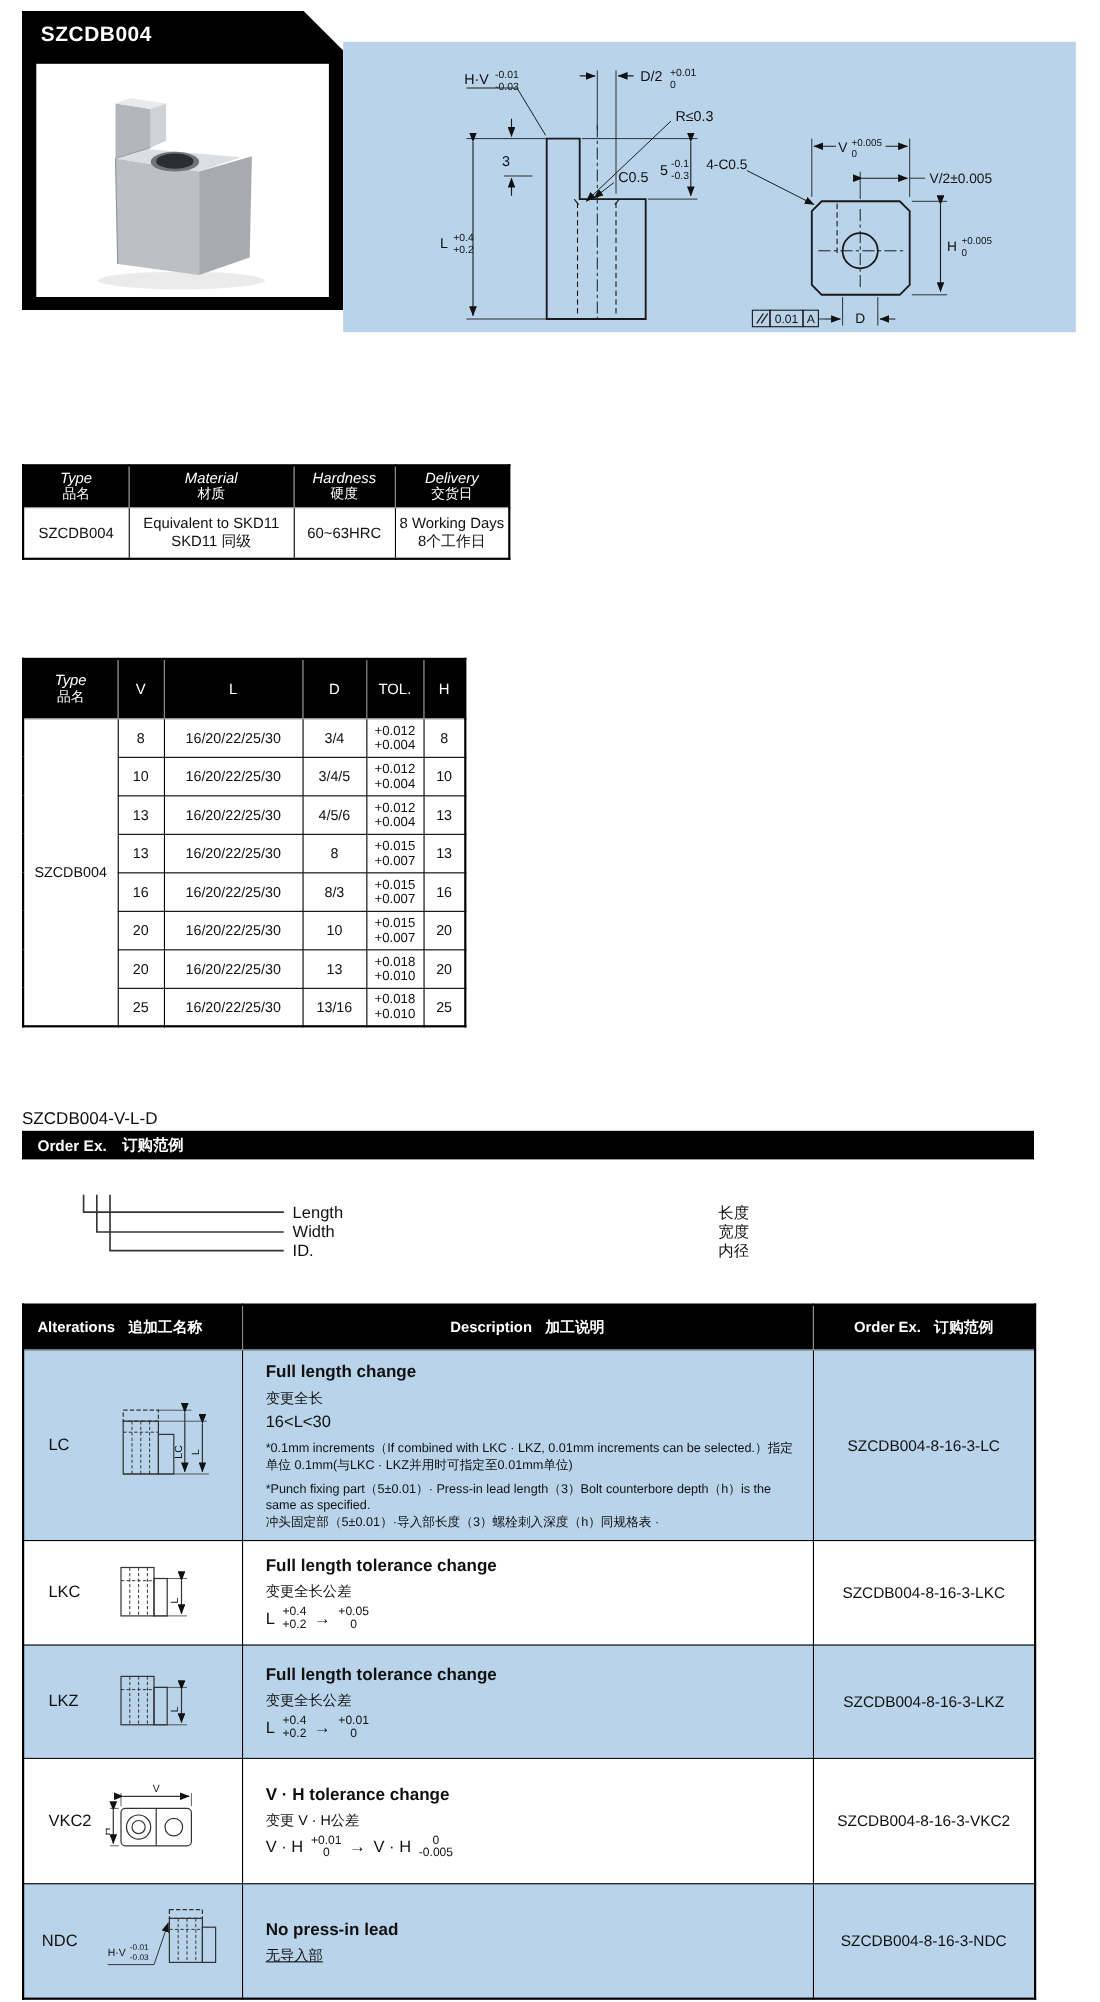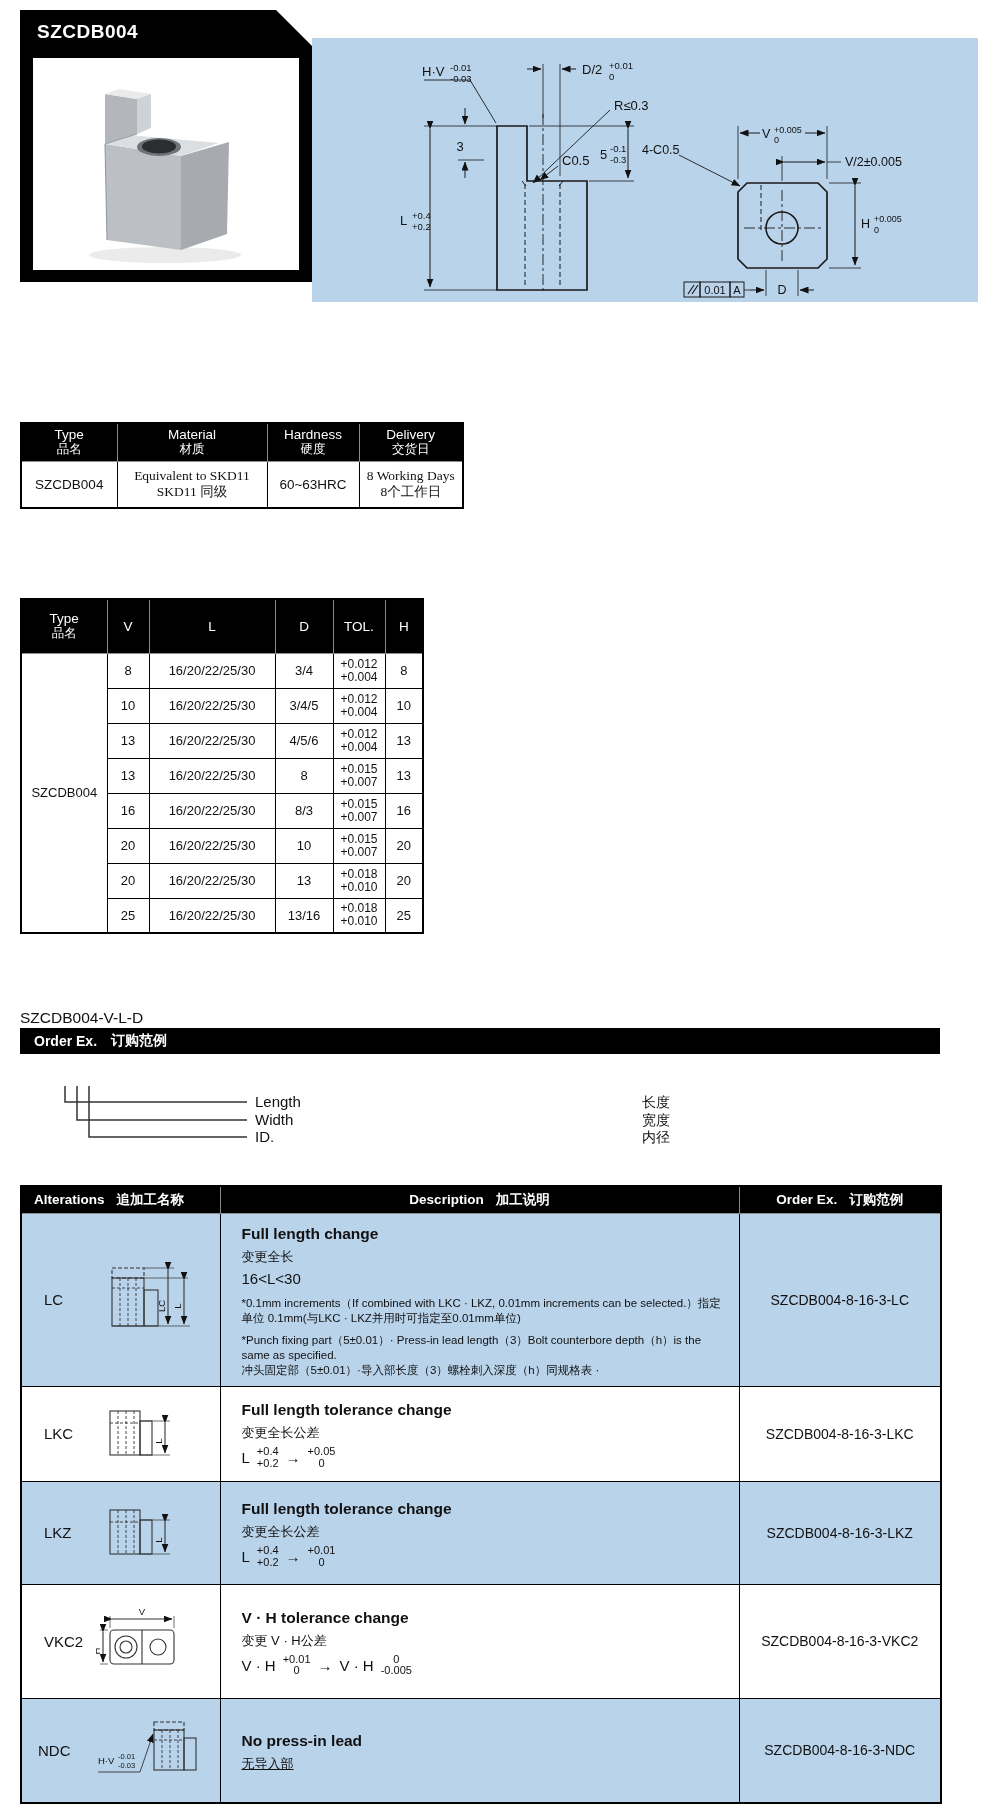--- a/index.html
+++ b/index.html
@@ -26,31 +26,31 @@
     left:312px; top:38px; width:666px; height:264px; background:#b9d3ea;
   }
   #drawing-panel svg { display:block; }
 
   
   table { border-collapse:collapse; table-layout:fixed; }
   .blackhead th {
     background:#000; color:#fff; font-weight:normal; text-align:center; vertical-align:middle;
     border:1px solid #8a8a8a;
   }
-  .h-en { font-size:13.5px; line-height:16px; }
+  .h-en { font-size:13.5px; line-height:16px;font-style:italic; }
   .h-zh { font-size:12.5px; line-height:15px;font-family:Liberation Mono, monospace; }
 
   
   #spec-table { left:20px; top:422px; }
   #spec-table table { width:442px; border:2px solid #000; }
   #spec-table th { height:38px; }
   #spec-table td {
     border:1px solid #000; height:47px; text-align:center; vertical-align:middle; font-size:13.5px;
   }
-  .cell-2line div { line-height:16px;font-family:Liberation Serif, serif; }
+  .cell-2line div { line-height:16px; }
 
   
   #dim-table { left:20px; top:598px; }
   #dim-table table { width:402px; border:2px solid #000; }
   #dim-table th { height:54px; font-size:13.5px; }
   #dim-table td {
     border:1px solid #000; height:35px; text-align:center; vertical-align:middle; font-size:13px;
   }
   .tolcell div { font-size:12px; line-height:13px; }
 
@@ -58,21 +58,21 @@
   .black-bar {
     background:#000; color:#fff; display:flex; align-items:center; gap:14px;
     padding-left:14px; font-size:14px; font-weight:bold;
   }
   #order-bar { left:20px; top:1028px; width:920px; height:26px; }
   #order-code { left:20px; top:1009px; font-size:15.5px; }
 
   
   #alt-table { left:20px; top:1185px; }
   #alt-table table { width:920px; border:2px solid #000; }
-  #alt-table th { height:27px; border:1px solid #8a8a8a; background:#000; color:#fff; font-weight:bold; font-size:13.5px; }
+  #alt-table th { height:41px; border:1px solid #8a8a8a; background:#000; color:#fff; font-weight:bold; font-size:13.5px; }
   #alt-table th .hwrap { display:flex; gap:12px; align-items:center; justify-content:center; }
   #alt-table th.left .hwrap { justify-content:flex-start; padding-left:12px; }
   #alt-table td { border:1.5px solid #000; vertical-align:middle; }
   tr.bg-blue td { background:#b9d3ea; }
   tr.bg-white td { background:#fff; }
   .row-lc   { height:166px; }
   .row-lkc  { height:95px; }
   .row-lkz  { height:103px; }
   .row-vkc2 { height:114px; }
   .row-ndc  { height:105px; }
@@ -376,21 +376,21 @@
     </tr>
   </tbody>
     </table>
 </div>
 
 <div class="abs black-bar" id="order-bar">
   <span>Order Ex.</span>
   <span>订购范例</span>
 </div>
 <div class="abs" id="order-code">SZCDB004-V-L-D</div>
-<div class="abs" style="left:12px; top:1086px;text-align:right;">
+<div class="abs" style="left:23px; top:1086px;text-align:right;">
   <svg width="700" height="64" viewBox="0 0 700 64">
     <g stroke="#333" stroke-width="1.5" fill="none">
       <path d="M53,0 V16 H235"></path>
       <path d="M65,0 V34 H235"></path>
       <path d="M77,0 V51 H235"></path>
     </g>
     <text x="243" y="21" font-size="15">Length</text>
     <text x="243" y="39" font-size="15">Width</text>
     <text x="243" y="56" font-size="15">ID.</text>
     <text x="630" y="21" font-size="14">长度</text>

